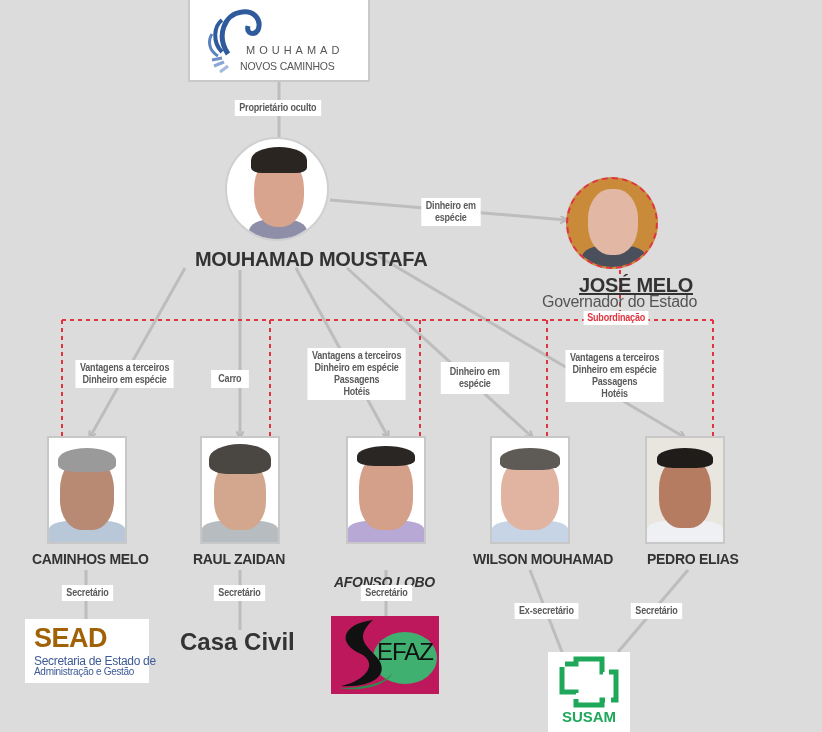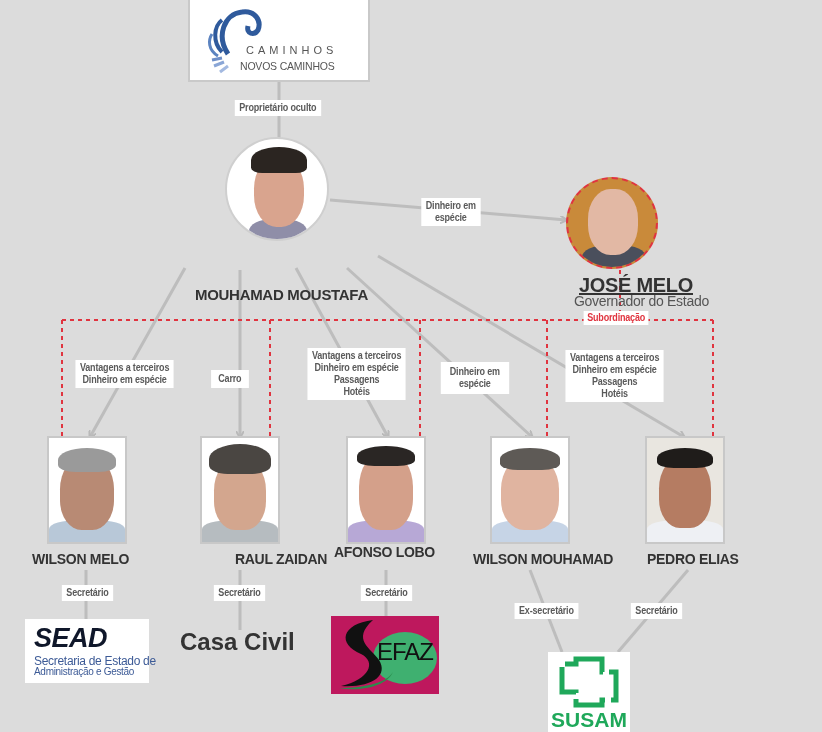--- a/index.html
+++ b/index.html
@@ -60,44 +60,44 @@
 
 <div class="logo-box" style="left:188px; top:-2px; width:182px; height:84px;">
   <svg style="position:absolute; left:16px; top:6px;" width="70" height="68" viewBox="0 0 70 68">
     <path d="M22,48 C10,30 18,8 36,6 C48,4 56,14 52,24 C48,30 40,28 42,20" stroke="#2f5a9c" stroke-width="5" fill="none"></path>
     <path d="M16,46 C6,36 8,20 16,14" stroke="#2f5a9c" stroke-width="4" fill="none"></path>
     <path d="M12,50 C2,44 2,34 6,28" stroke="#5b83c0" stroke-width="3" fill="none"></path>
     <path d="M6,54 L16,52" stroke="#6e8fc8" stroke-width="3"></path>
     <path d="M8,60 L18,56" stroke="#8aa6d6" stroke-width="3"></path>
     <path d="M14,66 L22,60" stroke="#a3b9e0" stroke-width="3"></path>
   </svg>
-  <div class="abs" style="left:56px; top:44px; font-size:11px; letter-spacing:4px; color:#555;">CAMINHOS</div>
+  <div class="abs" style="left:56px; top:44px; font-size:11px; letter-spacing:4px; color:#555;">MOUHAMAD</div>
   <div class="abs" style="left:50px; top:60px; font-size:10.5px; color:#555; letter-spacing:-0.2px;">NOVOS CAMINHOS</div>
 </div>
 
 <div class="label" style="left:230px; top:100px;">Proprietário oculto</div>
 
 <div class="round" style="left:225px; top:137px; width:104px; height:104px; background:#fff; border:2px solid #cfcfcf;">
   <div class="abs" style="left:22px; top:80px; width:58px; height:30px; background:#8f8ea8; border-radius:40% 40% 0 0;"></div>
   <div class="abs" style="left:27px; top:18px; width:50px; height:70px; background:#d9a48e; border-radius:45%;"></div>
   <div class="abs" style="left:24px; top:8px; width:56px; height:26px; background:#2b2521; border-radius:50% 50% 20% 20%;"></div>
 </div>
-<div class="name" style="left:195px; top:248px; font-size:15px;margin-top:38px;">MOUHAMAD MOUSTAFA</div>
+<div class="name" style="left:195px; top:248px; font-size:20px;">MOUHAMAD MOUSTAFA</div>
 
 <div class="label" style="left:418px; top:198px;">
   <div>Dinheiro em</div>
   <div>espécie</div>
 </div>
 
 <div class="round" style="left:566px; top:177px; width:92px; height:92px; background:#c98a3a; border:2px dashed #e0343f;">
   <div class="abs" style="left:14px; top:66px; width:64px; height:30px; background:#4a4f5c; border-radius:40% 40% 0 0;"></div>
   <div class="abs" style="left:20px; top:10px; width:50px; height:66px; background:#e2b8a4; border-radius:45%;"></div>
 </div>
 <div class="name" style="left:579px; top:274px; font-size:20px;text-decoration:underline;">JOSÉ MELO</div>
-<div class="name" style="left:542px; top:293px; font-size:14px; font-weight:normal; color:#555;margin-left:32px;">Governador do Estado</div>
+<div class="name" style="left:542px; top:293px; font-size:16px; font-weight:normal; color:#555;">Governador do Estado</div>
 <div class="label" style="left:580px; top:311px; color:#e0343f; font-size:10px; padding:1px 4px;">Subordinação</div>
 
 <div class="label" style="left:70px; top:360px;">
   <div>Vantagens a terceiros</div>
   <div>Dinheiro em espécie</div>
 </div>
 <div class="label" style="left:209px; top:370px; padding:3px 8px;">
   <div>Carro</div>
 </div>
 <div class="label" style="left:302px; top:348px;">
@@ -136,47 +136,47 @@
   <div class="shirt" style="background:#c6d4e6;"></div>
   <div class="face" style="top:18px; width:58px; height:74px; background:#e0b4a0;"></div>
   <div class="hair" style="top:10px; width:60px; height:22px; background:#5e5a56;"></div>
 </div>
 <div class="photo" style="left:645px; top:436px; width:80px; height:108px; background:#e9e6e0;">
   <div class="shirt" style="background:#eef0f4;"></div>
   <div class="face" style="top:18px; width:52px; height:72px; background:#b57c62;"></div>
   <div class="hair" style="top:10px; width:56px; height:20px; background:#1f1c1a;"></div>
 </div>
 
-<div class="name" style="left:32px; top:551px;">WILSON MELO</div>
-<div class="name" style="left:193px; top:551px;margin-left:42px;">RAUL ZAIDAN</div>
-<div class="name" style="left:334px; top:544px;">AFONSO LOBO</div>
+<div class="name" style="left:32px; top:551px;">CAMINHOS MELO</div>
+<div class="name" style="left:193px; top:551px;">RAUL ZAIDAN</div>
+<div class="name" style="left:334px; top:574px;font-style:italic;">AFONSO LOBO</div>
 <div class="name" style="left:473px; top:551px;">WILSON MOUHAMAD</div>
 <div class="name" style="left:647px; top:551px;">PEDRO ELIAS</div>
 
 <div class="label" style="left:59px; top:585px;">Secretário</div>
 <div class="label" style="left:211px; top:585px;">Secretário</div>
 <div class="label" style="left:358px; top:585px;">Secretário</div>
 <div class="label" style="left:511px; top:603px;">Ex-secretário</div>
 <div class="label" style="left:628px; top:603px;">Secretário</div>
 
 <div class="abs" style="left:25px; top:619px; width:124px; height:64px; background:#fff;">
-  <div class="abs" style="left:9px; top:4px; font-size:27px; font-weight:bold; color:#0f172a; letter-spacing:-0.5px;font-style:italic;">SEAD</div>
+  <div class="abs" style="left:9px; top:4px; font-size:27px; font-weight:bold; color:#a16207; letter-spacing:-0.5px;">SEAD</div>
   <div class="abs" style="left:9px; top:35px; font-size:12px; color:#3c5a96; white-space:nowrap; letter-spacing:-0.3px;">Secretaria de Estado de</div>
   <div class="abs" style="left:9px; top:47px; font-size:10px; color:#3c5a96; white-space:nowrap; letter-spacing:-0.3px;">Administração e Gestão</div>
 </div>
 
 <div class="abs" style="left:180px; top:628px; font-size:24px; font-weight:bold; color:#333; white-space:nowrap;">Casa Civil</div>
 
 <div class="abs" style="left:331px; top:616px; width:108px; height:78px; background:#be185d; overflow:hidden;">
   <svg width="108" height="78" viewBox="0 0 108 78" style="position:absolute; left:0; top:0;">
     <ellipse cx="74" cy="42" rx="32" ry="26" fill="#3fb070"></ellipse>
     <path d="M42,4 C10,8 6,28 30,38 C46,46 38,64 10,70 C40,72 58,60 48,44 C40,32 20,24 42,4 Z" fill="#111"></path>
     <path d="M8,72 C30,76 56,70 62,56 C56,66 36,72 8,72 Z" fill="#2b8c4c"></path>
   </svg>
   <div class="abs" style="left:46px; top:22px; font-size:24px; color:#111; letter-spacing:-1px;">EFAZ</div>
 </div>
 
 <div class="abs" style="left:548px; top:652px; width:82px; height:80px; background:#fff;">
   <svg width="62" height="52" viewBox="0 0 62 52" style="position:absolute; left:10px; top:4px;">
     <path d="M18,3 H44 V16 H58 V44 H44 V49 H18 V36 H4 V8 H18 Z" fill="none" stroke="#1fa85a" stroke-width="5" stroke-dasharray="40,6"></path>
   </svg>
-  <div class="abs" style="left:0; right:0; top:56px; text-align:center; font-size:21px; font-weight:bold; color:#1fa85a;">SUSAM</div>
+  <div class="abs" style="left:0; right:0; top:56px; text-align:center; font-size:15px; font-weight:bold; color:#1fa85a;">SUSAM</div>
 </div>
 
 </body></html>

